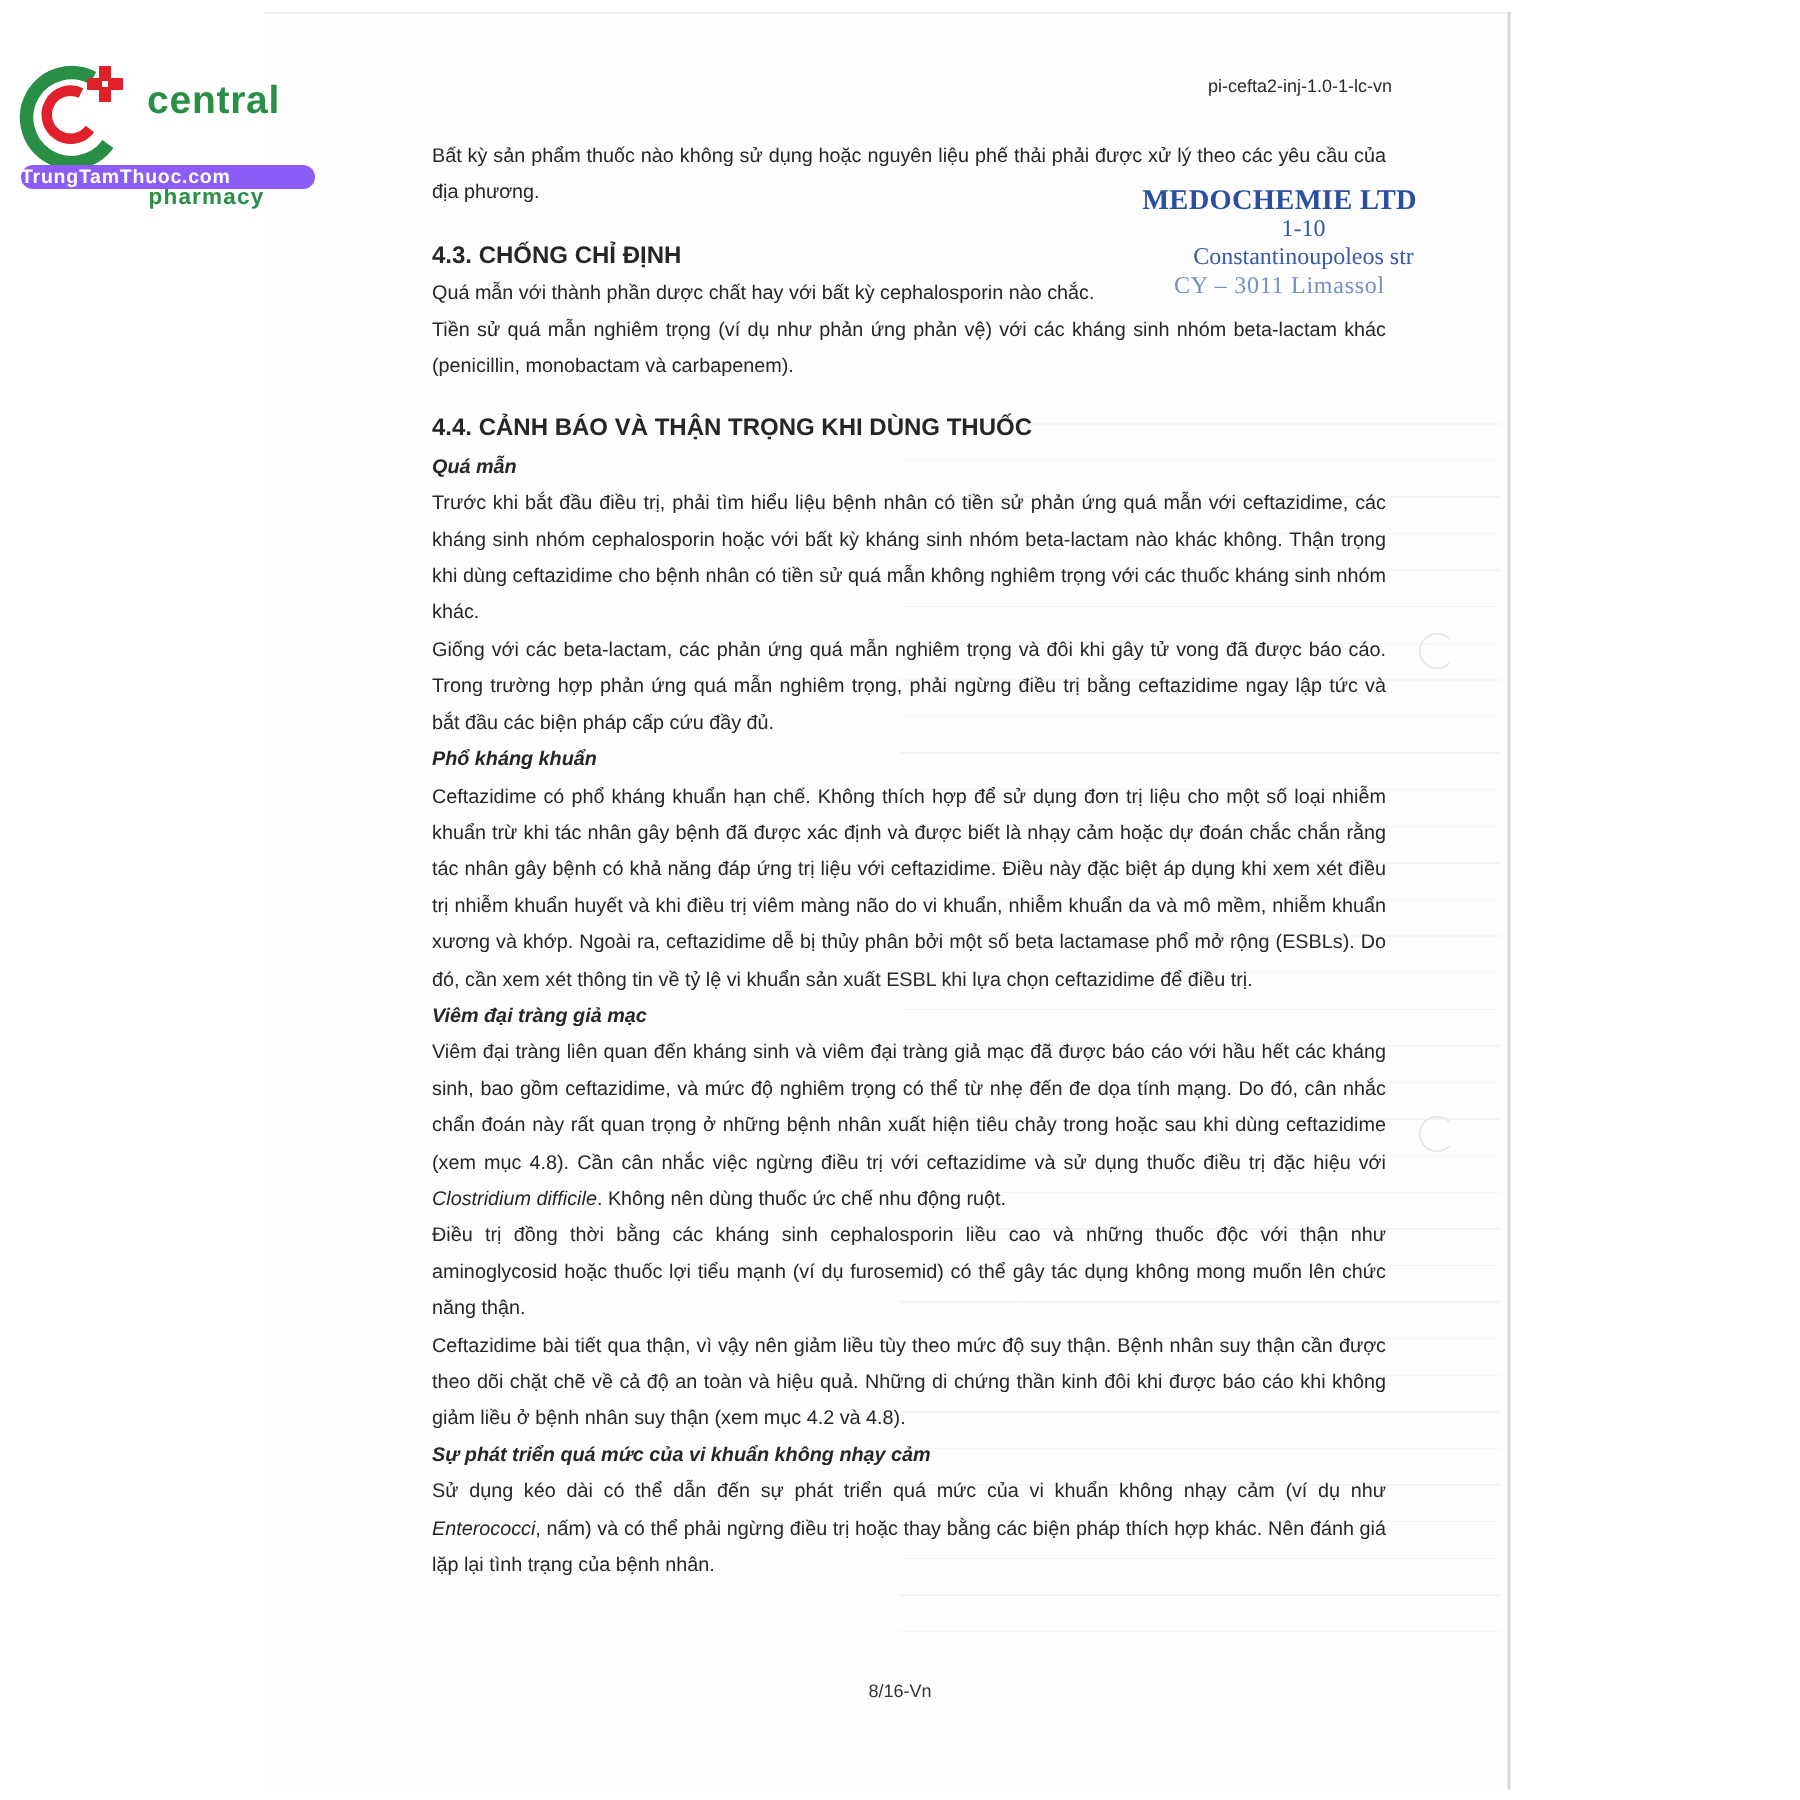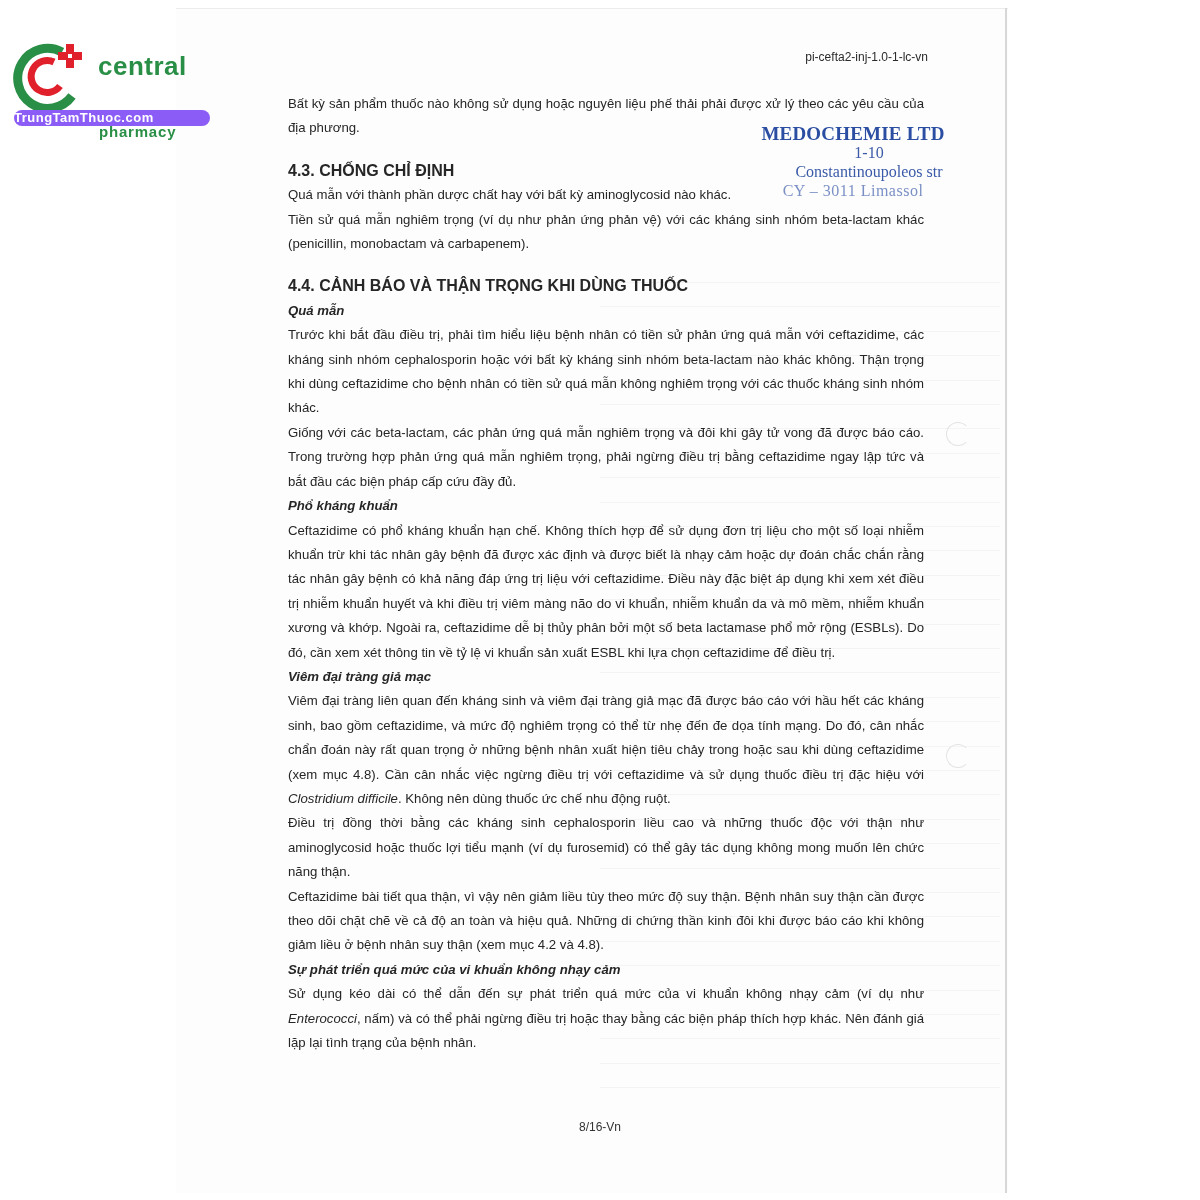--- a/index.html
+++ b/index.html
@@ -94,21 +94,21 @@
   <div class="s3">CY – 3011 Limassol</div>
 </div>
 
 <div class="hole" style="left:946px; top:422px;"></div>
 <div class="hole" style="left:946px; top:744px;"></div>
 
 <div class="content">
   <p>Bất kỳ sản phẩm thuốc nào không sử dụng hoặc nguyên liệu phế thải phải được xử lý theo các yêu cầu của địa phương.</p>
   <div class="gap-m"></div>
   <p class="h">4.3. CHỐNG CHỈ ĐỊNH</p>
-  <p>Quá mẫn với thành phần dược chất hay với bất kỳ aminoglycosid nào khác.</p>
+  <p>Quá mẫn với thành phần dược chất hay với bất kỳ cephalosporin nào chắc.</p>
   <p>Tiền sử quá mẫn nghiêm trọng (ví dụ như phản ứng phản vệ) với các kháng sinh nhóm beta-lactam khác (penicillin, monobactam và carbapenem).</p>
   <div class="gap-m"></div>
   <p class="h">4.4. CẢNH BÁO VÀ THẬN TRỌNG KHI DÙNG THUỐC</p>
   <p class="sub">Quá mẫn</p>
   <p>Trước khi bắt đầu điều trị, phải tìm hiểu liệu bệnh nhân có tiền sử phản ứng quá mẫn với ceftazidime, các kháng sinh nhóm cephalosporin hoặc với bất kỳ kháng sinh nhóm beta-lactam nào khác không. Thận trọng khi dùng ceftazidime cho bệnh nhân có tiền sử quá mẫn không nghiêm trọng với các thuốc kháng sinh nhóm khác.</p>
   <p>Giống với các beta-lactam, các phản ứng quá mẫn nghiêm trọng và đôi khi gây tử vong đã được báo cáo. Trong trường hợp phản ứng quá mẫn nghiêm trọng, phải ngừng điều trị bằng ceftazidime ngay lập tức và bắt đầu các biện pháp cấp cứu đầy đủ.</p>
   <p class="sub">Phổ kháng khuẩn</p>
   <p>Ceftazidime có phổ kháng khuẩn hạn chế. Không thích hợp để sử dụng đơn trị liệu cho một số loại nhiễm khuẩn trừ khi tác nhân gây bệnh đã được xác định và được biết là nhạy cảm hoặc dự đoán chắc chắn rằng tác nhân gây bệnh có khả năng đáp ứng trị liệu với ceftazidime. Điều này đặc biệt áp dụng khi xem xét điều trị nhiễm khuẩn huyết và khi điều trị viêm màng não do vi khuẩn, nhiễm khuẩn da và mô mềm, nhiễm khuẩn xương và khớp. Ngoài ra, ceftazidime dễ bị thủy phân bởi một số beta lactamase phổ mở rộng (ESBLs). Do đó, cần xem xét thông tin về tỷ lệ vi khuẩn sản xuất ESBL khi lựa chọn ceftazidime để điều trị.</p>
   <p class="sub">Viêm đại tràng giả mạc</p>
   <p><span>Viêm đại tràng liên quan đến kháng sinh và viêm đại tràng giả mạc đã được báo cáo với hầu hết các kháng sinh, bao gồm ceftazidime, và mức độ nghiêm trọng có thể từ nhẹ đến đe dọa tính mạng. Do đó, cân nhắc chẩn đoán này rất quan trọng ở những bệnh nhân xuất hiện tiêu chảy trong hoặc sau khi dùng ceftazidime (xem mục 4.8). Cần cân nhắc việc ngừng điều trị với ceftazidime và sử dụng thuốc điều trị đặc hiệu với </span><i>Clostridium difficile</i><span>. Không nên dùng thuốc ức chế nhu động ruột.</span></p>

